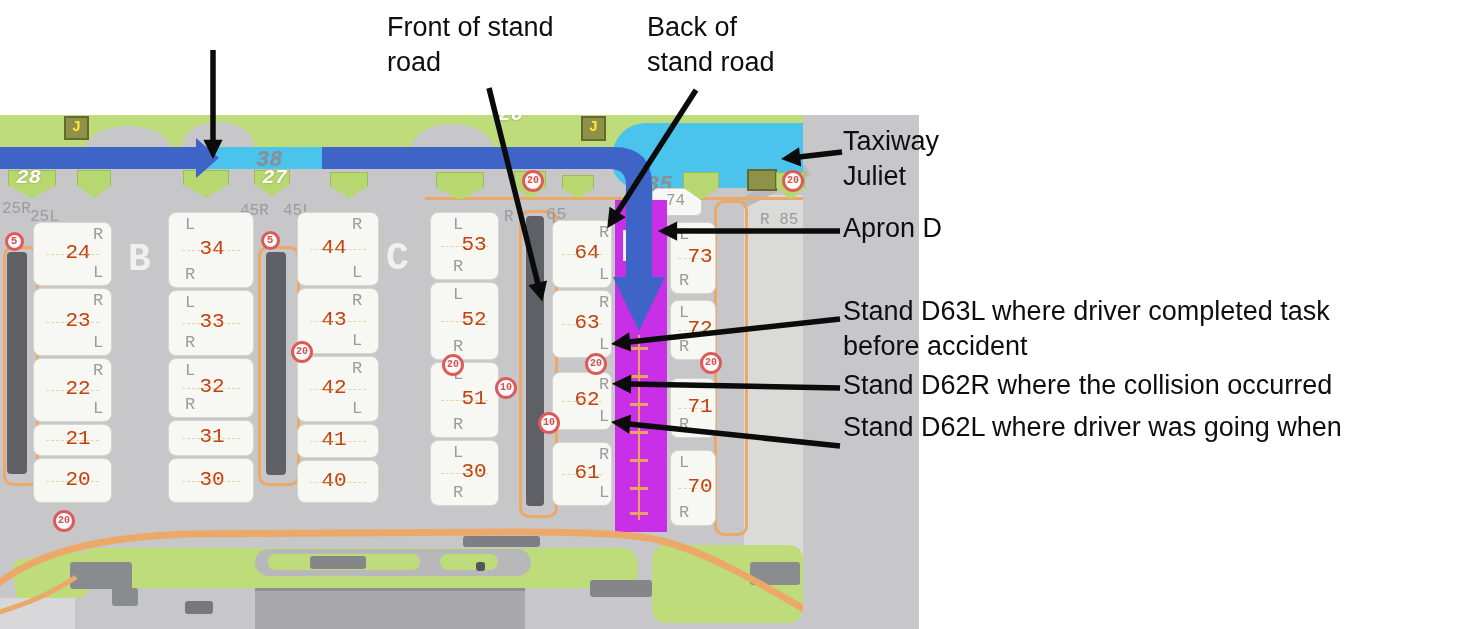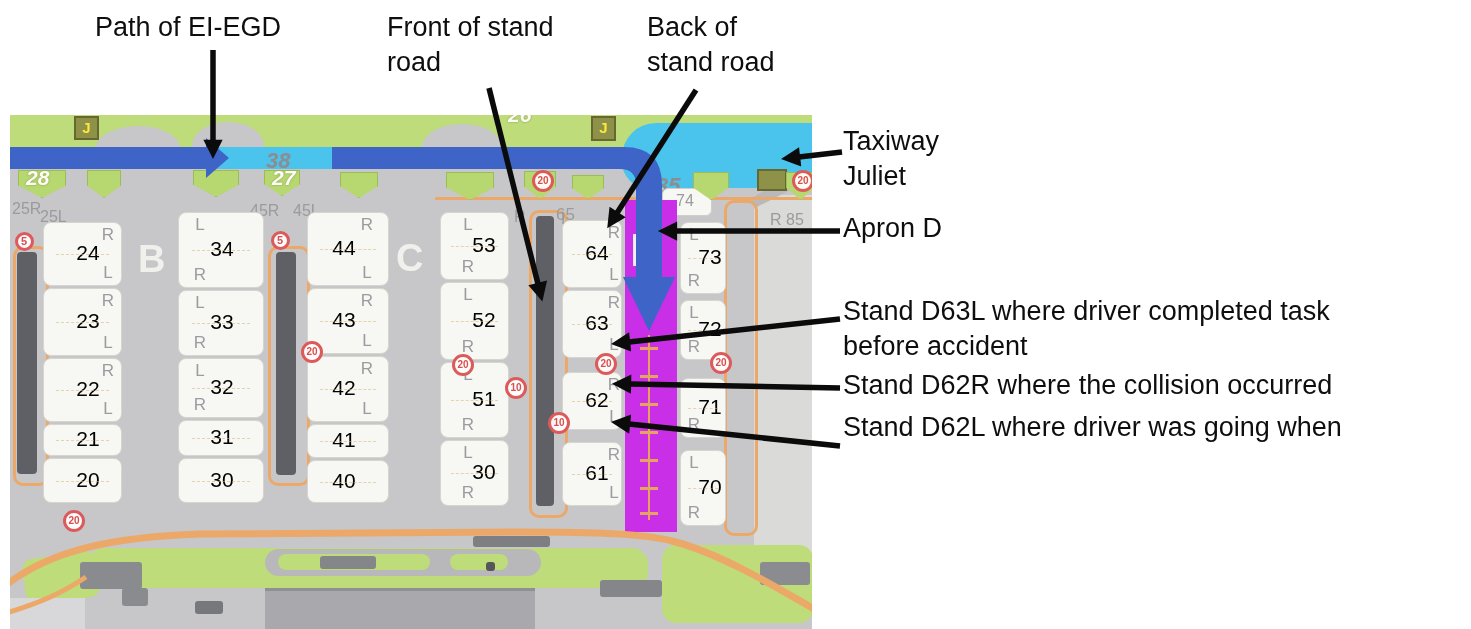--- a/index.html
+++ b/index.html
@@ -1,35 +1,35 @@
 <!DOCTYPE html>
 <html style="--taxiway-highlight: #4ac4ec; --path-arrow: #3d64c6; --apron-d-highlight: #c92fe6; --road-border: #eca868; --grass: #bedc7a; --pavement: #c7c7c9; --stand-fill: #f7f7f3; --sign-red: #dd5a5a; --label-gray: #9b9ca0; --dark-road: #5f6065; --olive-sign: #8e9148; --sign-yellow: #ffe63c;"><head>
 <meta charset="utf-8">
 <style>
   html,body{margin:0;padding:0;background:#fff;}
   #stage{position:relative;width:1471px;height:629px;background:#ffffff;
          font-family:"Liberation Sans",sans-serif;overflow:hidden;}
   .abs{position:absolute;}
-  #map{position:absolute;left:10px;top:115px;width:802px;height:514px;
-       background:var(--pavement,#c7c7c9);overflow:hidden;}
+  #map{position:absolute;left:0;top:115px;width:919px;height:514px;
+       background:var(--pavement,#c7c7c9);overflow:hidden;font-family:Liberation Mono, monospace;}
   .grass{background:var(--grass,#bedc7a);}
   .scallop{background:var(--pavement,#c7c7c9);border-radius:50%;}
   .island{background:#b7d770;border:1px solid #9cbd56;
           clip-path:polygon(0 0,100% 0,100% 55%,50% 100%,0 55%);}
   .islnum{position:absolute;color:#fdfdf8;font-weight:bold;font-style:italic;font-size:21px;
           text-shadow:0 0 2px #9ab05c,0 0 2px #9ab05c;}
   .cyan{background:var(--taxiway-highlight,#4ac4ec);}
   .jbox{background:var(--olive-sign,#8e9148);border:2px solid #66682f;color:var(--sign-yellow,#ffe63c);
         font-weight:bold;font-size:15px;text-align:center;line-height:20px;}
   .twynum{color:#8c8d91;font-weight:bold;font-style:italic;font-size:22px;}
   .roadline{border:3px solid var(--road-border,#eca868);border-radius:10px;}
   .darkroad{background:var(--dark-road,#5f6065);border-radius:4px;}
   .cell{background:var(--stand-fill,#f7f7f3);border:1px solid #d6d6cf;border-radius:8px;}
   .cell:after{content:"";position:absolute;left:15%;right:15%;top:50%;border-top:1px dashed rgba(210,186,112,.55);}
-  .snum{position:absolute;width:30px;text-align:center;color:#000000;font-size:21px;}
+  .snum{position:absolute;width:30px;text-align:center;color:#c2410c;font-size:21px;}
   .slet{position:absolute;width:18px;text-align:center;color:#9b9ca0;font-size:17px;}
   .head{position:absolute;color:#9a9b9e;font-size:16px;white-space:nowrap;}
   .bigletter{position:absolute;color:#f0f0ec;font-weight:bold;font-size:38px;}
   .sign{position:absolute;background:rgba(255,255,255,.92);border:3px solid var(--sign-red,#dd5a5a);
         border-radius:50%;color:#d84f4f;font-weight:bold;text-align:center;}
   .magenta{background:var(--apron-d-highlight,#c92fe6);}
   .tick{position:absolute;background:#e7a958;opacity:.95;}
   .bld{position:absolute;border-radius:3px;}
   .co{position:absolute;color:#0e0e0e;font-size:27px;line-height:35px;white-space:nowrap;}
   svg{display:block;}
@@ -279,23 +279,20 @@
     <line x1="213" y1="50" x2="213" y2="141" stroke="#0b0b0b" stroke-width="5.5" marker-end="url(#ah)"></line>
     <line x1="489" y1="88" x2="538" y2="284" stroke="#0b0b0b" stroke-width="5.5" marker-end="url(#ah)"></line>
     <line x1="696" y1="90" x2="617" y2="213" stroke="#0b0b0b" stroke-width="5.5" marker-end="url(#ah)"></line>
     <line x1="842" y1="152" x2="799" y2="157" stroke="#0b0b0b" stroke-width="5.5" marker-end="url(#ah)"></line>
     <line x1="840" y1="231" x2="676" y2="231" stroke="#0b0b0b" stroke-width="5.5" marker-end="url(#ah)"></line>
     <line x1="840" y1="319" x2="629" y2="342" stroke="#0b0b0b" stroke-width="5.5" marker-end="url(#ah)"></line>
     <line x1="840" y1="388" x2="630" y2="384" stroke="#0b0b0b" stroke-width="5.5" marker-end="url(#ah)"></line>
     <line x1="840" y1="446" x2="629" y2="424" stroke="#0b0b0b" stroke-width="5.5" marker-end="url(#ah)"></line>
   </svg>
 
-  <div class="co" style="left:95px;top:10px;">
-    <div>Path of EI-EGD</div>
-  </div>
   <div class="co" style="left:647px;top:10px;">
     <div>Back of</div>
     <div>stand road</div>
   </div>
   <div class="co" style="left:387px;top:10px;">
     <div>Front of stand</div>
     <div>road</div>
   </div>
   <div class="co" style="left:843px;top:124px;">
     <div>Taxiway</div>

